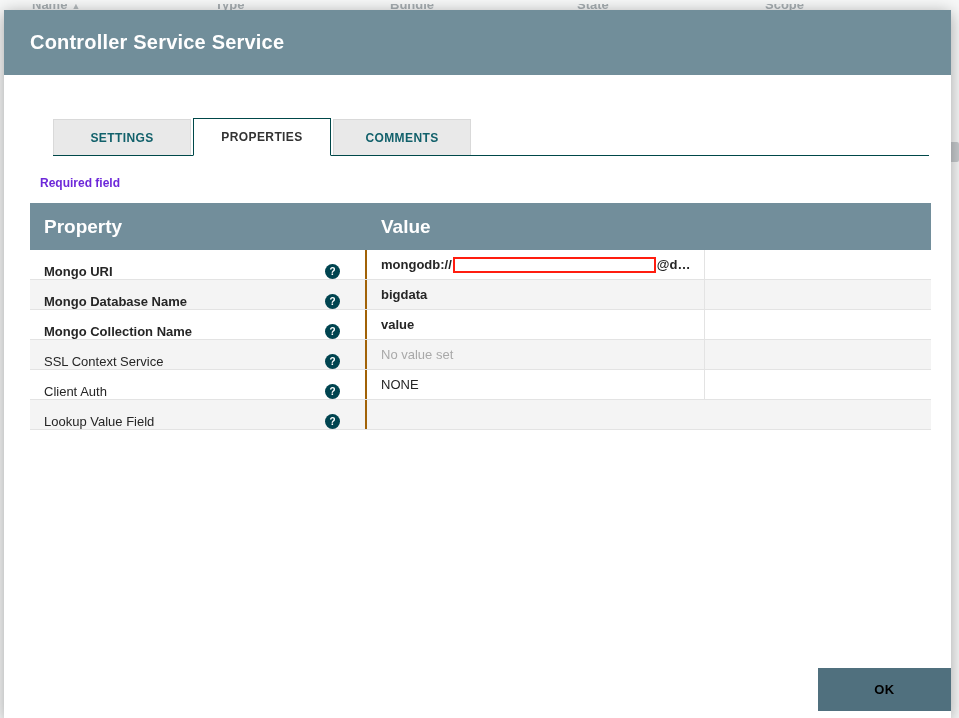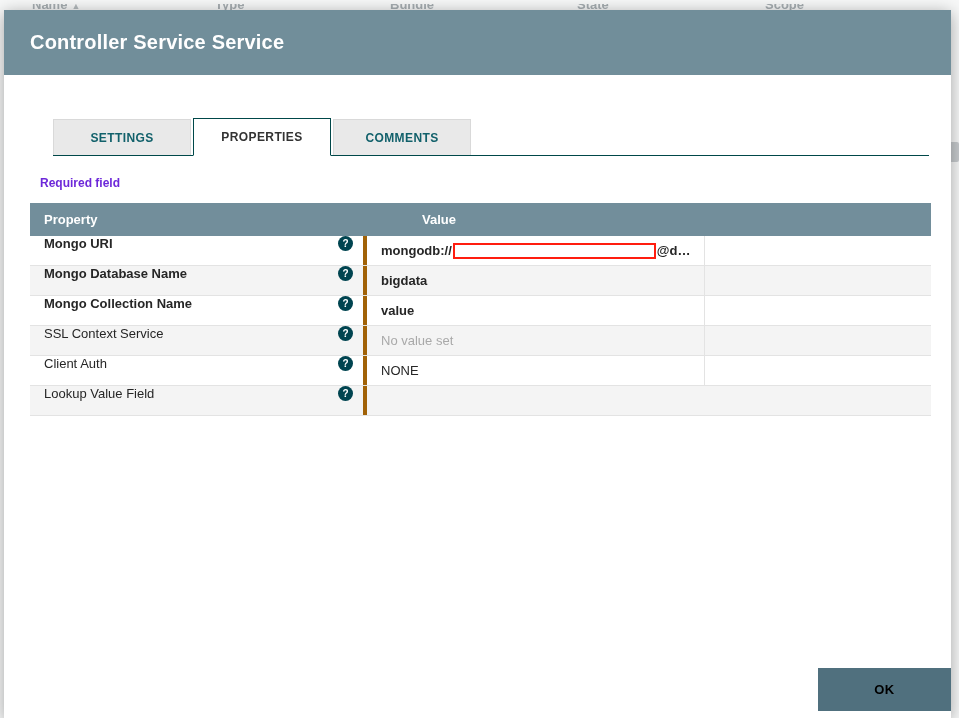--- a/index.html
+++ b/index.html
@@ -58,35 +58,35 @@
 
   .required-note {
     position:absolute; left:36px; top:166px;
     font-size:12px; font-weight:bold; color:#6d28d9;
   }
 
   
   .ptable { position:absolute; left:26px; top:193px; width:901px; }
   .ptable-header {
     display:flex; background:#728e9b; color:#ffffff;
-    font-weight:bold; font-size:13px; height:33px; align-items:center;gap:41px;
+    font-weight:bold; font-size:19px; height:47px; align-items:center;
   }
   .col-prop { width:337px; padding-left:14px; }
   .col-val  { width:338px; padding-left:14px; }
   .col-extra { flex:1; height:100%; }
 
   .prow {
     display:flex; height:30px; align-items:stretch;
     border-bottom:1px solid #e3e3e3; font-size:13px; color:#262626;
     background:#ffffff;
   }
   .prow.alt { background:#f4f4f4; }
   .prow .col-prop {
-    display:flex; align-items:flex-start; justify-content:space-between;
-    padding-right:10px; border-right:4px solid #a16207;
+    display:flex; align-items:flex-end; justify-content:space-between;
+    padding-right:25px; border-right:2px solid #a16207;
   }
   .prow .col-val {
     display:flex; align-items:center; border-right:1px solid #e3e3e3;
     white-space:nowrap; overflow:hidden;
   }
   .prow.required .prop-label,
   .prow.required .col-val { font-weight:bold; }
 
   .help-icon {
     flex:0 0 auto; width:15px; height:15px; border-radius:50%;

